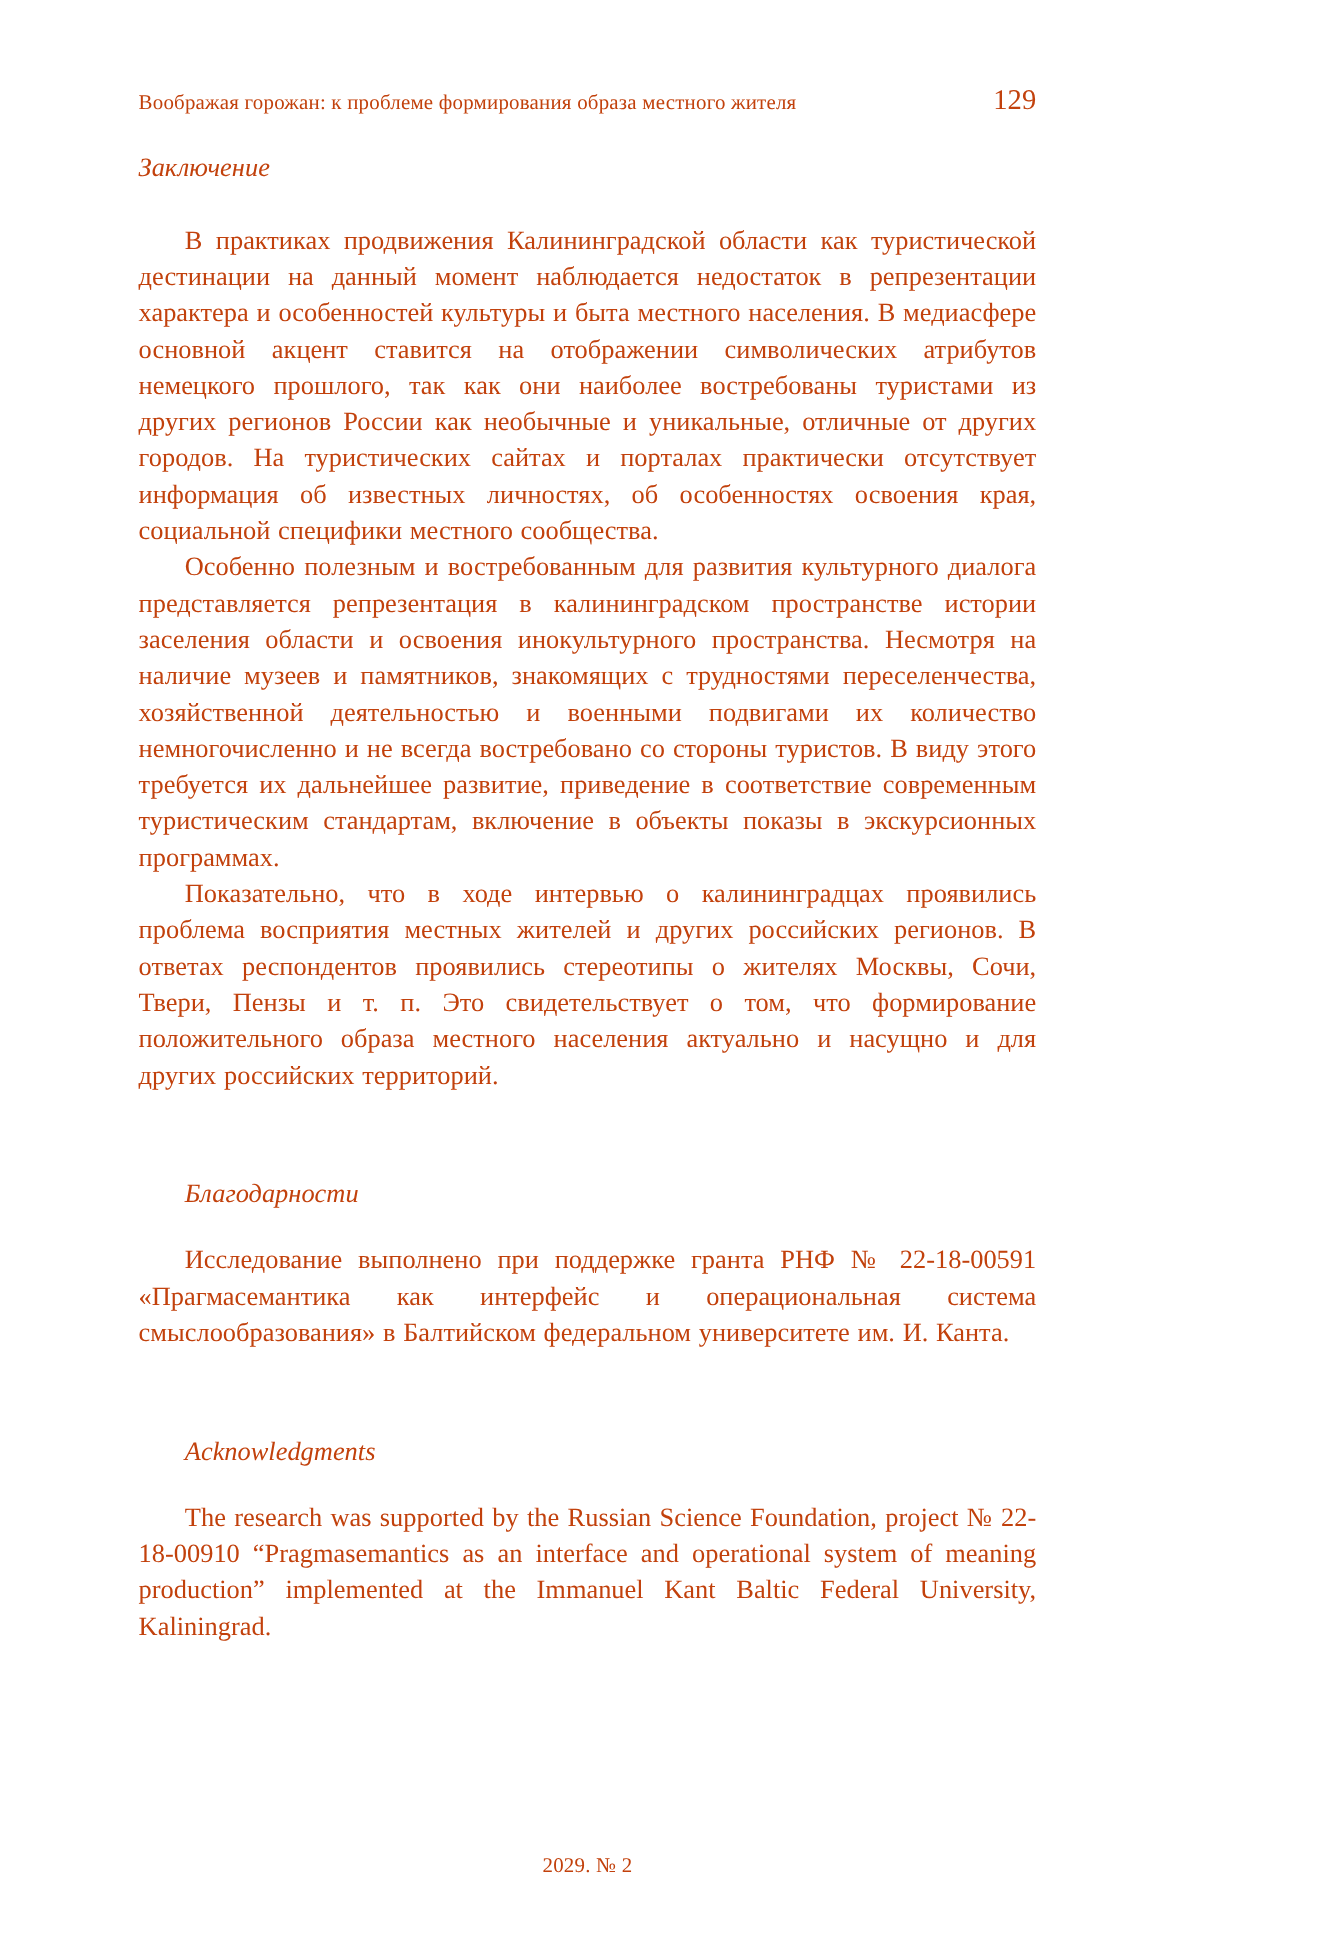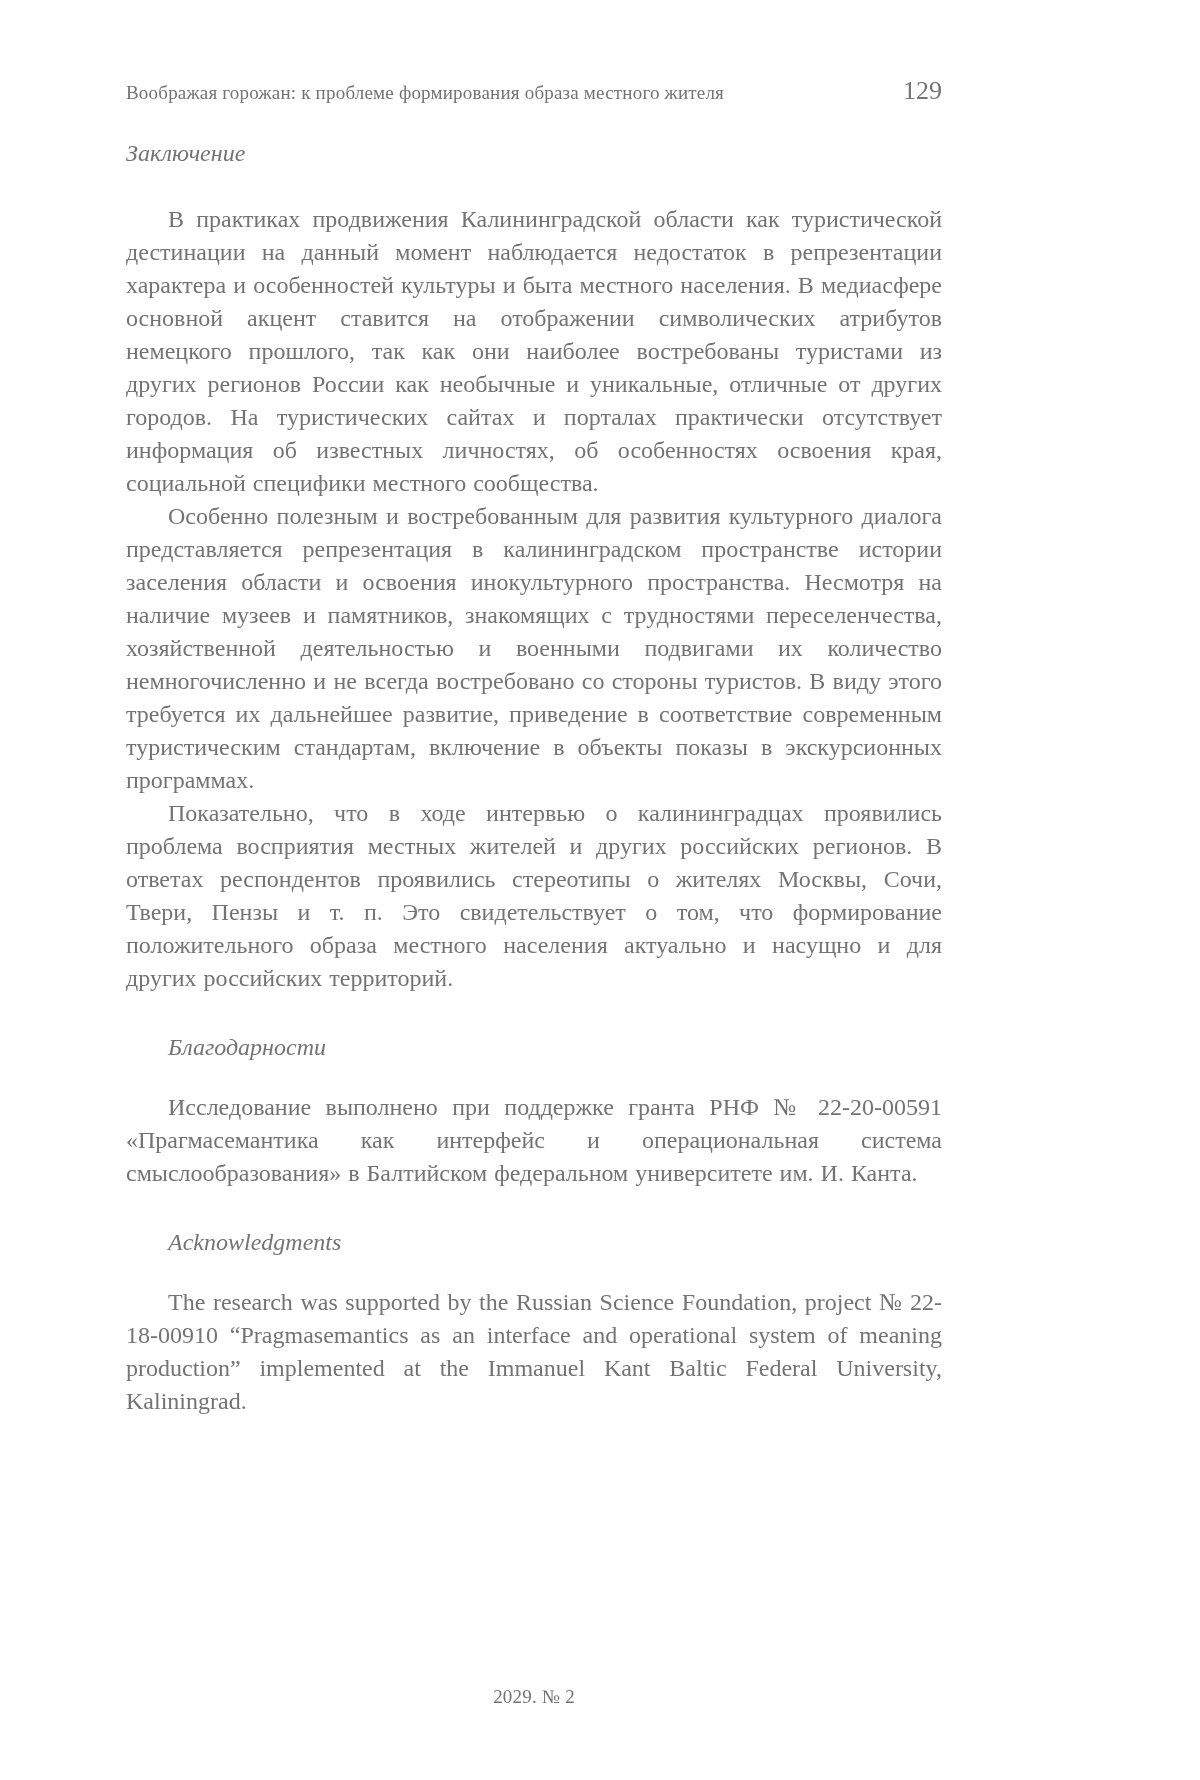--- a/index.html
+++ b/index.html
@@ -8,21 +8,21 @@
     background: #e9e9e9;
   }
   .page {
     position: relative;
     width: 1200px;
     height: 1780px;
     margin: 0 auto;
     background: #ffffff;
     box-sizing: border-box;
     padding: 76px 258px 0 126px;
-    color: #737373;
+    color: #c2410c;
     font-family: "Liberation Serif", "DejaVu Serif", serif;
   }
   .running-head {
     display: flex;
     justify-content: space-between;
     align-items: baseline;
   }
   .rh-title {
     font-size: 19px;
     letter-spacing: 0.2px;
@@ -39,21 +39,21 @@
   }
   .sec-heading.flush {
     margin-top: 34px;
     margin-bottom: 36px;
   }
   .sec-heading.indented {
     text-indent: 42px;
     margin-bottom: 30px;
   }
   section.later {
-    margin-top: 39px;
+    margin-top: 78px;
   }
   .body-para {
     margin: 0;
     font-size: 24px;
     line-height: 33px;
     text-align: justify;
     text-indent: 42px;
     word-spacing: 1px;
     hyphens: auto;
   }
@@ -80,21 +80,21 @@
 
   <section>
     <h2 class="sec-heading flush">Заключение</h2>
     <p class="body-para" lang="ru">В практиках продвижения Калининградской области как туристической дестинации на данный момент наблюдается недостаток в репрезентации характера и особенностей культуры и быта местного населения. В медиасфере основной акцент ставится на отображении символических атрибутов немецкого прошлого, так как они наиболее востребованы туристами из других регионов России как необычные и уникальные, отличные от других городов. На туристических сайтах и порталах практически отсутствует информация об известных личностях, об особенностях освоения края, социальной специфики местного сообщества.</p>
     <p class="body-para" lang="ru">Особенно полезным и востребованным для развития культурного диалога представляется репрезентация в калининградском пространстве истории заселения области и освоения инокультурного пространства. Несмотря на наличие музеев и памятников, знакомящих с трудностями переселенчества, хозяйственной деятельностью и военными подвигами их количество немногочисленно и не всегда востребовано со стороны туристов. В виду этого требуется их дальнейшее развитие, приведение в соответствие современным туристическим стандартам, включение в объекты показы в экскурсионных программах.</p>
     <p class="body-para" lang="ru">Показательно, что в ходе интервью о калининградцах проявились проблема восприятия местных жителей и других российских регионов. В ответах респондентов проявились стереотипы о жителях Москвы, Сочи, Твери, Пензы и т. п. Это свидетельствует о том, что формирование положительного образа местного населения актуально и насущно и для других российских территорий.</p>
   </section>
 
   <section class="later">
     <h2 class="sec-heading indented">Благодарности</h2>
-    <p class="body-para" lang="ru">Исследование выполнено при поддержке гранта РНФ № 22-20-00591 «Прагмасемантика как интерфейс и операциональная система смыслообразования» в Балтийском федеральном университете им. И. Канта.</p>
+    <p class="body-para" lang="ru">Исследование выполнено при поддержке гранта РНФ № 22-18-00591 «Прагмасемантика как интерфейс и операциональная система смыслообразования» в Балтийском федеральном университете им. И. Канта.</p>
   </section>
 
   <section class="later">
     <h2 class="sec-heading indented">Acknowledgments</h2>
     <p class="body-para" lang="en">The research was supported by the Russian Science Foundation, project № 22-18-00910 “Pragmasemantics as an interface and operational system of meaning production” implemented at the Immanuel Kant Baltic Federal University, Kaliningrad.</p>
   </section>
 
   <footer class="page-footer">
     <div>2029. № 2</div>
   </footer>

